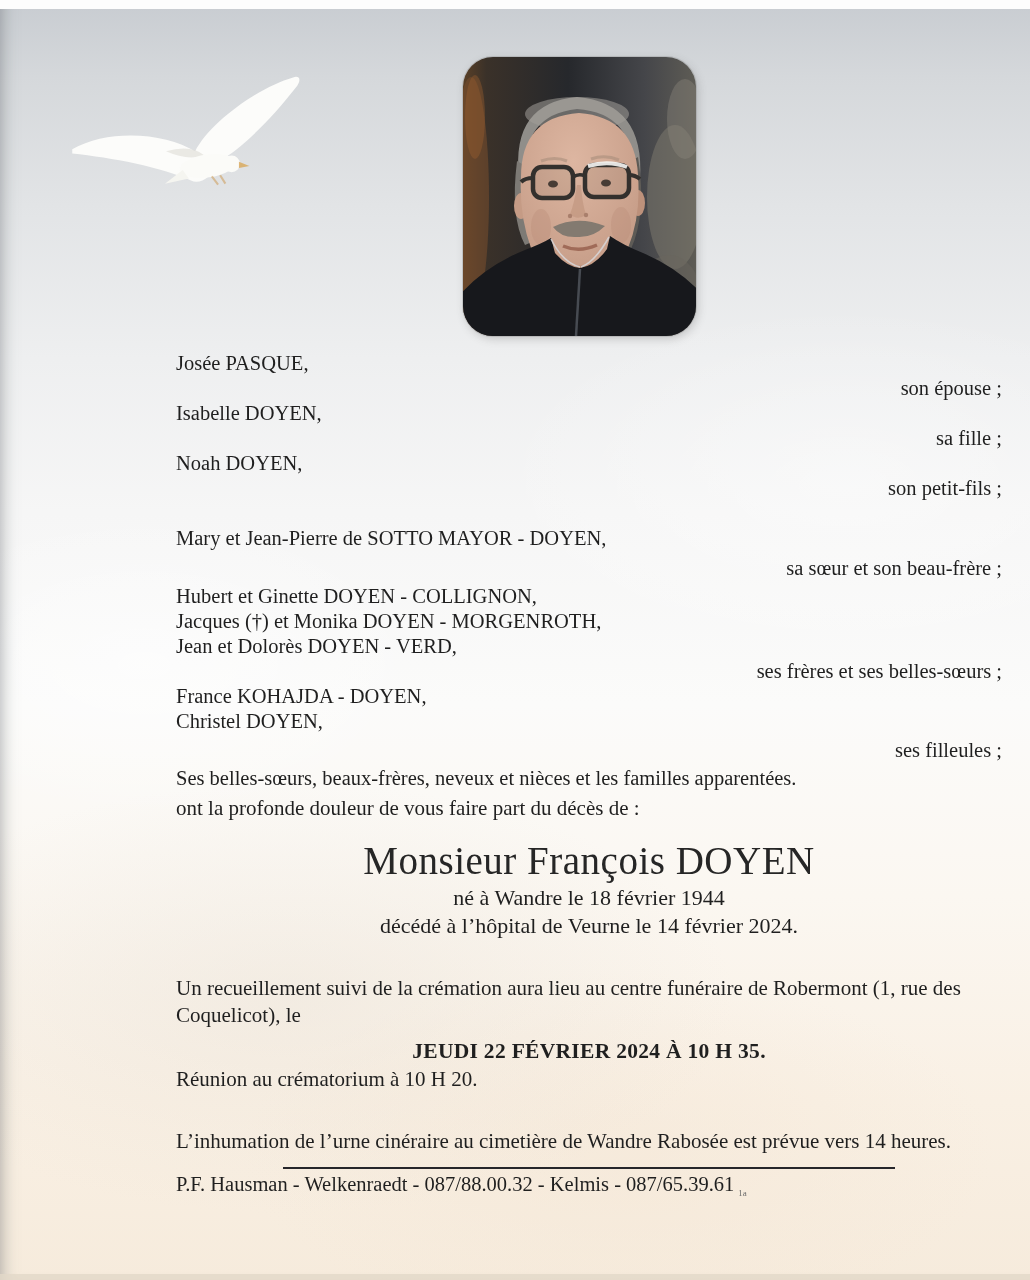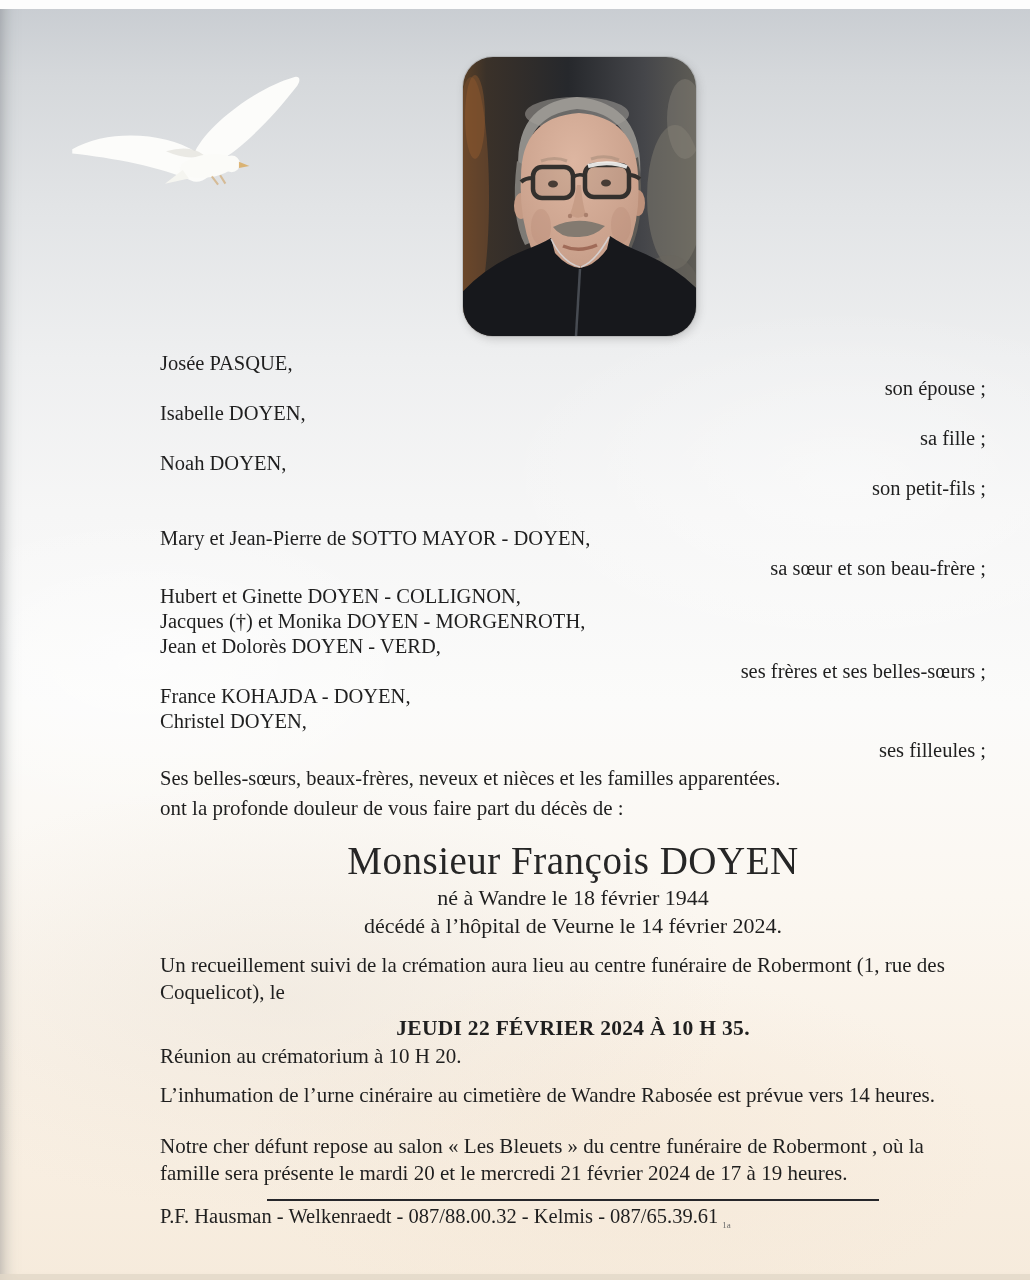--- a/index.html
+++ b/index.html
@@ -18,29 +18,29 @@
   .top-strip{ position:absolute; top:0; left:0; right:0; height:9px; background:#fdfdfd; }
   .bottom-strip{ position:absolute; bottom:0; left:0; right:0; height:6px; background:rgba(226,216,200,0.8); }
 
   .bird{ position:absolute; left:66px; top:70px; width:250px; height:120px; }
   .photo{
     position:absolute; left:463px; top:57px; width:233px; height:279px;
     border-radius:30px; overflow:hidden;
     box-shadow: 0 0 0 1px rgba(120,120,120,0.25), 2px 3px 8px rgba(80,80,80,0.25);
   }
 
-  .content{ position:absolute; left:160px; top:351px; width:826px; }
+  .content{ position:absolute; left:176px; top:351px; width:826px; }
   .ln{ font-size:20.5px; line-height:25px; min-height:25px; }
   .right{ text-align:right; }
   .mt8{ margin-top:25px; } .mt5{ margin-top:5px; } .mt4{ margin-top:4px; } .mt3{ margin-top:3px; }
 
   .announcement{ margin-top:4px; font-size:21px; line-height:27px; }
   .title-name{ margin-top:16px; font-size:39px; line-height:46px; text-align:center; letter-spacing:0.5px; color:#262626; }
   .sub-center{ text-align:center; font-size:22px; line-height:28px; }
-  .para{ margin-top:12px; font-size:21px; line-height:27px; }
+  .para{ margin-top:35px; font-size:21px; line-height:27px; }
   .para-lg-gap{ margin-top:24px; }
   .date-bold{ margin-top:9px; text-align:center; font-weight:bold; font-size:21.5px; line-height:27px; letter-spacing:0.3px; }
   .meeting{ text-align:left; font-size:21px; line-height:28px; }
 
   .footer-sep{ margin:12px auto 3px auto; width:612px; border-top:2.5px solid #26262a; }
   .footer-line{ text-align:left; font-size:20.5px; line-height:25px; }
   .print-mark{ font-size:9px; color:#6b6b6b; vertical-align:sub; margin-left:4px; }
 </style>
 </head>
 <body>
@@ -148,18 +148,17 @@
 
     <div class="title-name">Monsieur François DOYEN</div>
     <div class="sub-center">né à Wandre le 18 février 1944</div>
     <div class="sub-center">décédé à l’hôpital de Veurne le 14 février 2024.</div>
 
     <div class="para">Un recueillement suivi de la crémation aura lieu au centre funéraire de Robermont (1, rue des Coquelicot), le</div>
     <div class="date-bold">JEUDI 22 FÉVRIER 2024 À 10 H 35.</div>
     <div class="meeting">Réunion au crématorium à 10 H 20.</div>
 
     <div class="para">L’inhumation de l’urne cinéraire au cimetière de Wandre Rabosée est prévue vers 14 heures.</div>
-    <div class="para para-lg-gap">Notre cher défunt repose au salon « Les Bleuets » du centre funéraire de Robermont , où la famille sera présente le mardi 20 et le mercredi 21 février 2024 de 17 à 19 heures.</div>
 
     <div class="footer-sep"></div>
     <div class="footer-line"><span>P.F. Hausman - Welkenraedt - 087/88.00.32 - Kelmis - 087/65.39.61</span><span class="print-mark">1a</span></div>
   </div>
 </div>
 
 </body></html>

